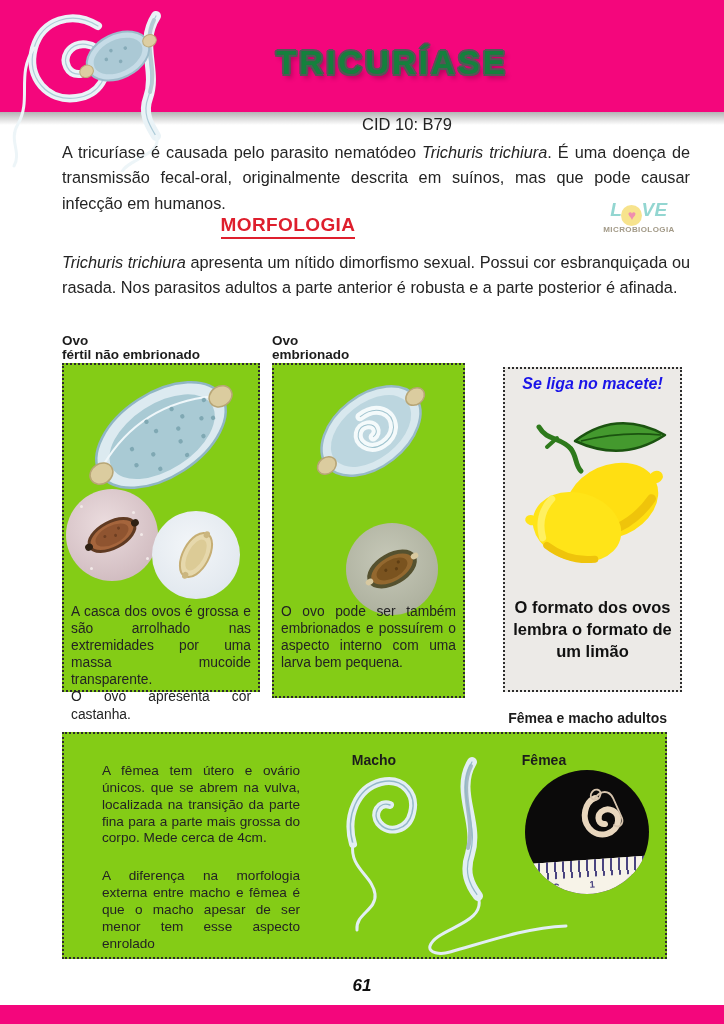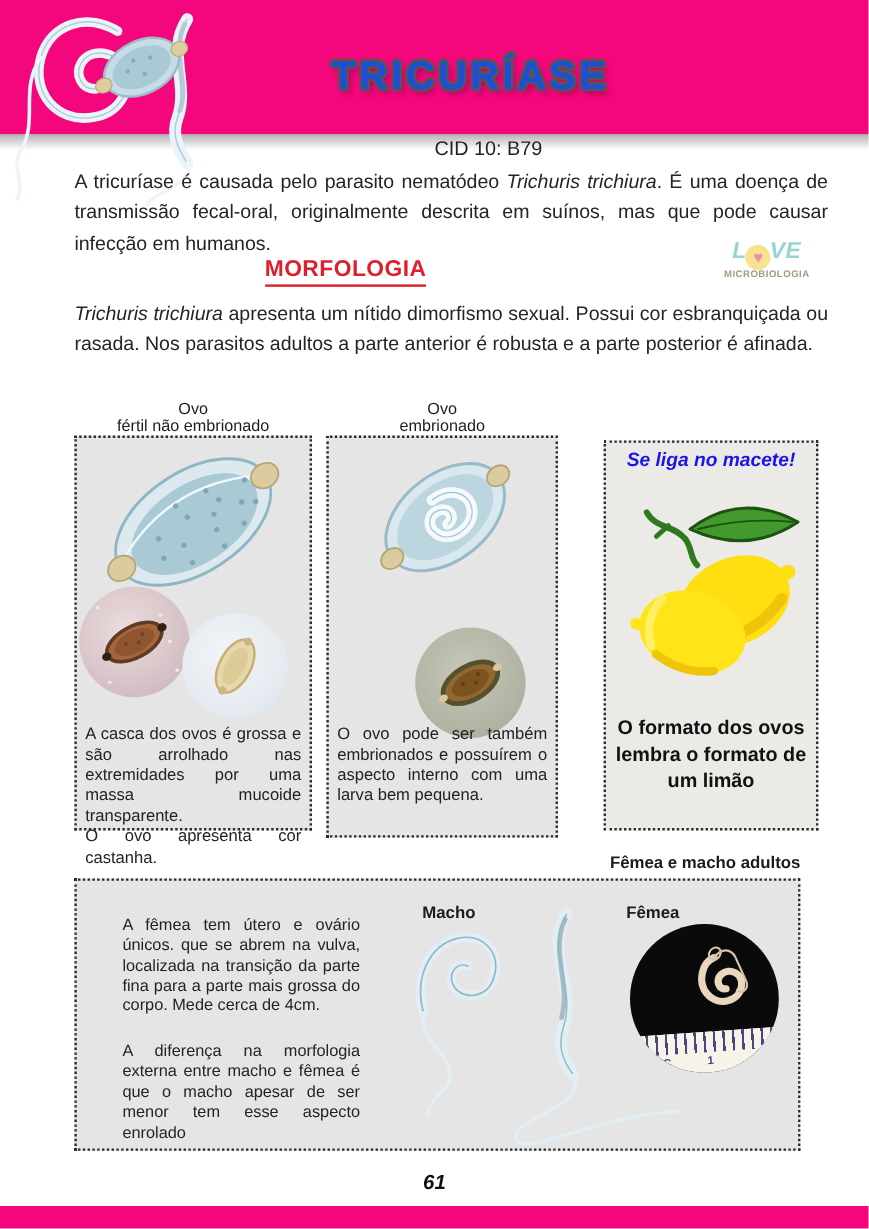--- a/index.html
+++ b/index.html
@@ -4,21 +4,21 @@
 <style>
   html,body{margin:0;padding:0;background:#fff;}
   .page{position:relative;width:724px;height:1024px;overflow:hidden;background:#fff;
         font-family:"Liberation Sans",sans-serif;color:#2e2e2e;}
 
   
   .header-bar{position:absolute;left:0;top:0;width:724px;height:112px;background:#F4067C;}
   .header-shadow{position:absolute;left:0;top:112px;width:724px;height:13px;
         background:linear-gradient(#9b9b9b,rgba(255,255,255,0));opacity:.75;}
   .header-title{position:absolute;left:60px;right:0;top:44px;text-align:center;
-        font-size:33px;font-weight:800;letter-spacing:3px;color:#1d4ed8;
+        font-size:33px;font-weight:800;letter-spacing:3px;color:#15803d;
         text-shadow:2px 0 0 #565656,-2px 0 0 #565656,0 2px 0 #565656,0 -2px 0 #565656,
         1.5px 1.5px 0 #565656,-1.5px -1.5px 0 #565656,1.5px -1.5px 0 #565656,-1.5px 1.5px 0 #565656,
         3px 4px 5px rgba(0,0,0,.3);}
   .header-art{position:absolute;left:6px;top:2px;}
 
   
   .cid-line{position:absolute;left:0;top:115px;width:724px;text-align:center;font-size:16.5px;color:#222;padding-left:45px;}
   .para{position:absolute;left:62px;width:628px;font-size:16.3px;line-height:1.56;
         text-align:justify;color:#242424;}
   .para-intro{top:140px;}
@@ -29,25 +29,25 @@
         border-bottom:2.5px solid #DE1F2D;padding-bottom:1px;letter-spacing:.4px;}
 
   
   .brand{position:absolute;left:589px;top:199px;width:100px;text-align:center;opacity:.88;}
   .brand-word{font-weight:800;font-style:italic;font-size:19px;color:#85D1CB;letter-spacing:.5px;}
   .brand-heart{display:inline-block;width:21px;height:21px;border-radius:50%;background:#F6E07E;
         color:#EE7FA5;font-size:14px;line-height:21px;vertical-align:-4px;margin:0 -1px;font-style:normal;}
   .brand-sub{font-size:8px;font-weight:700;color:#968C77;letter-spacing:.4px;margin-top:-1px;}
 
   
-  .dotbox{position:absolute;border:2px dotted #2c2c2c;background:#e5e5e5;box-sizing:border-box;}
+  .dotbox{position:absolute;border:2px dotted #2c2c2c;background:#84cc16;box-sizing:border-box;}
   .box1{left:62px;top:363px;width:198px;height:329px;}
   .box2{left:272px;top:363px;width:193px;height:335px;}
   .box3{left:483px;top:367px;width:179px;height:325px;background:#ECEAE7;margin-left:20px;}
-  .box-label{position:absolute;top:334px;text-align:center;font-weight:400;font-size:13.5px;
+  .box-label{position:absolute;top:334px;text-align:left;font-weight:700;font-size:13.5px;
         line-height:1.05;color:#1c1c1c;}
   .lbl1{left:62px;width:198px;} .lbl2{left:272px;width:193px;}
   .box-text{position:absolute;left:7px;right:7px;top:238px;font-size:13.8px;line-height:1.24;
         text-align:justify;white-space:pre-line;color:#232323;}
   .egg-art{position:absolute;}
   .micro{position:absolute;border-radius:50%;display:flex;align-items:center;justify-content:center;}
   .m1{left:2px;top:124px;width:92px;height:92px;
       background:radial-gradient(circle at 42% 38%,#EBDCDE 0%,#D6C2C6 62%,#C7B0B6 100%);}
   .m2{left:88px;top:146px;width:88px;height:88px;
       background:radial-gradient(circle at 45% 40%,#F3F6F9 0%,#E4EAF0 65%,#D8E1E9 100%);}

